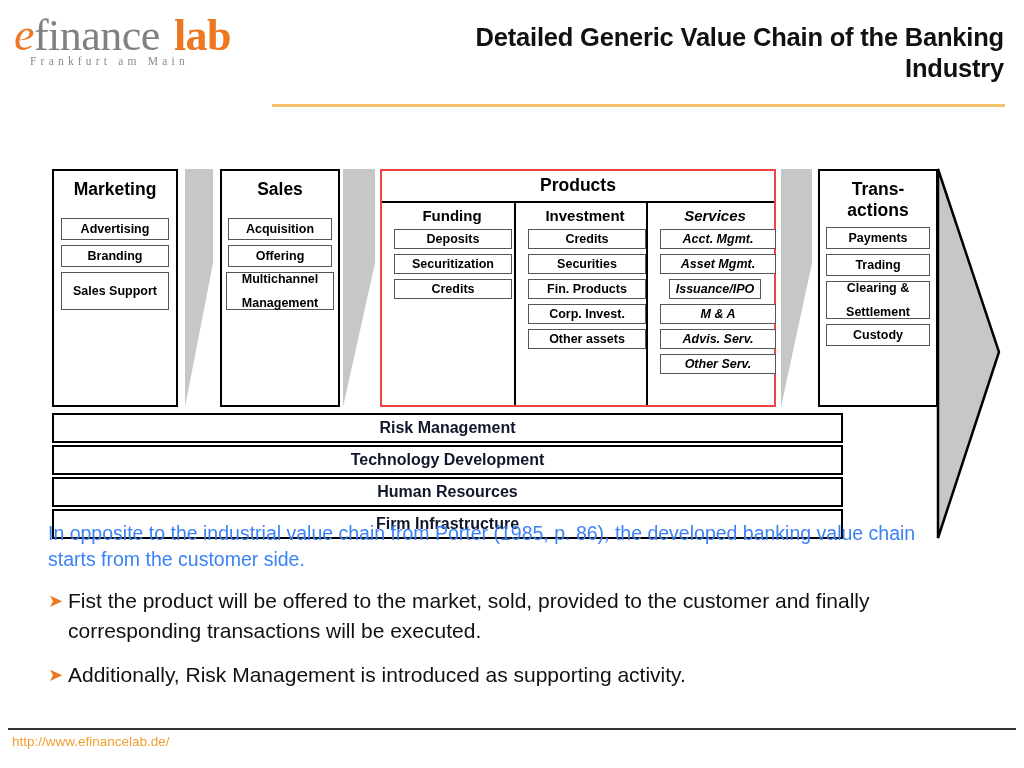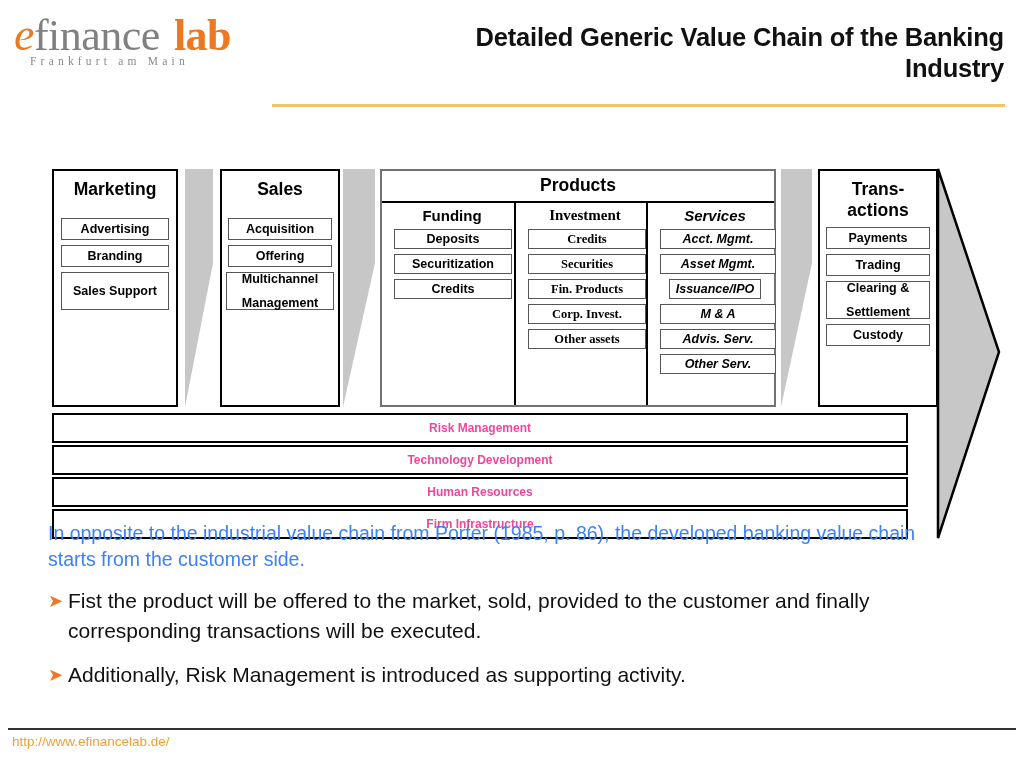--- a/index.html
+++ b/index.html
@@ -75,40 +75,40 @@
     font-size: 12.5px;
     font-weight: bold;
     color: #000;
     margin: 0 auto 5px auto;
     display: flex; align-items: center; justify-content: center;
     line-height: 14px;
   }
 
   
   #products {
-    position: absolute; border: 2px solid #737373; background: #fff; box-sizing: border-box;
+    position: absolute; border: 2px solid #ef4444; background: #fff; box-sizing: border-box;
   }
   #products-head {
     text-align: center; font-size: 17.5px; font-weight: bold;
     height: 30px; line-height: 28px;
     border-bottom: 2px solid #000;
   }
   #products-cols { display: flex; height: calc(100% - 32px); }
   .pcol { box-sizing: border-box; padding: 3px 4px 0 12px; }
   .pcol + .pcol { border-left: 2px solid #000; }
   .pcol-title {
     text-align: center; font-size: 15px; font-weight: bold; color: #000;
     line-height: 19px; margin-bottom: 4px;
   }
 
   
   .support {
-    position: absolute; left: 52px; width: 856px;
+    position: absolute; left: 52px; width: 791px;
     border: 2px solid #000; background: #fff; box-sizing: border-box;
-    text-align: center; font-weight: bold; font-size: 12px; color: #ec4899;
+    text-align: center; font-weight: bold; font-size: 16px; color: #0f172a;
     display: flex; align-items: center; justify-content: center;
   }
 
   
   #body { position: absolute; left: 0; top: 520px; width: 1024px; }
   .para {
     font-size: 19.5px; color: #3b82f6; line-height: 26px;
     margin: 0 0 14px 0;
     padding: 0 60px 0 48px;
   }
@@ -177,21 +177,21 @@
       <div id="products-head">Products</div>
       <div id="products-cols">
 
         <div class="pcol" style="width:132px;">
           <div class="pcol-title">Funding</div>
           <div class="chip" style="width:118px;height:20px;">Deposits</div>
           <div class="chip" style="width:118px;height:20px;">Securitization</div>
           <div class="chip" style="width:118px;height:20px;">Credits</div>
         </div>
 
-        <div class="pcol" style="width:132px;font-family:Liberation Serif, serif;">
+        <div class="pcol" style="width:132px;">
           <div class="pcol-title">Investment</div>
           <div class="chip" style="width:118px;height:20px;">Credits</div>
           <div class="chip" style="width:118px;height:20px;">Securities</div>
           <div class="chip" style="width:118px;height:20px;">Fin. Products</div>
           <div class="chip" style="width:118px;height:20px;">Corp. Invest.</div>
           <div class="chip" style="width:118px;height:20px;">Other assets</div>
         </div>
 
         <div class="pcol" style="width:128px;font-style:italic;">
           <div class="pcol-title">Services</div>

